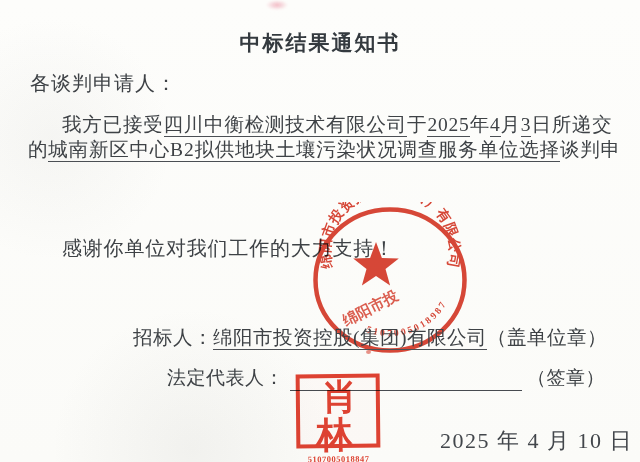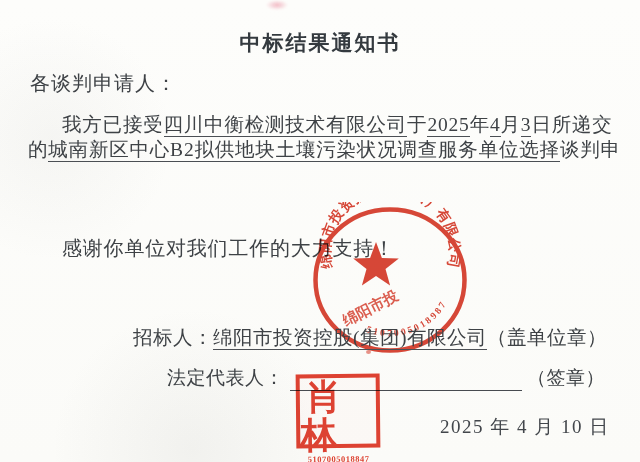--- a/index.html
+++ b/index.html
@@ -25,40 +25,40 @@
   .b3 { top:190px; }
   .indent { display:inline-block; width:34px; }
   .u { border-bottom:1.5px solid #4b4f54; padding-bottom:1px; }
   .thanks { top:235px; left:62px; font-size:20px; letter-spacing:0.8px; }
   .bidder-line { top:324px; left:133px; font-size:19.5px; letter-spacing:0.5px; }
   .legal-line { top:365px; left:167px; font-size:19px; letter-spacing:0.5px; }
   .blank-underline {
     display:inline-block; width:232px; height:1.1em;
     border-bottom:1.6px solid #474b50; vertical-align:bottom; margin:0 5px 0 6px;
   }
-  .date-line { top:414px; left:440px; font-size:19px; letter-spacing:1.5px; color:#42464b; }
+  .date-line { top:426px; left:440px; font-size:22px; letter-spacing:1.5px; color:#42464b; }
 
   
   .round-seal {
     position:absolute; left:306px; top:202px; width:168px; height:158px;
     mix-blend-mode:multiply; opacity:.93;
   }
   .round-seal text { fill:#d63a29; }
 
   
   .name-seal {
     position:absolute; left:296px; top:374px; width:84px; height:74px;
     border:4.5px solid #e03b2a; box-sizing:border-box; color:#e03b2a;
     mix-blend-mode:multiply; opacity:.96; transform:rotate(-0.6deg);
     display:flex; flex-direction:column; align-items:center; justify-content:flex-start;
     background:rgba(255,240,238,.18);
   }
   .name-seal .nm {
     font-size:36px; font-weight:bold; letter-spacing:6px; text-indent:6px;
-    line-height:1.05; margin-top:1px; font-family:"Liberation Serif","DejaVu Serif",serif;
+    line-height:1.05; margin-top:1px; font-family:"Liberation Serif","DejaVu Serif",serif;padding-left:16px;
   }
   .name-seal .cd { font-size:8.5px; font-weight:bold; letter-spacing:0.5px; margin-top:-1px; }
 
   .pink-smudge {
     position:absolute; left:266px; top:0; width:22px; height:10px;
     background:radial-gradient(closest-side, rgba(232,128,148,.55), rgba(232,128,148,0));
     filter:blur(1px);
   }
   .red-dot {
     position:absolute; left:366px; top:350px; width:5px; height:4px;

